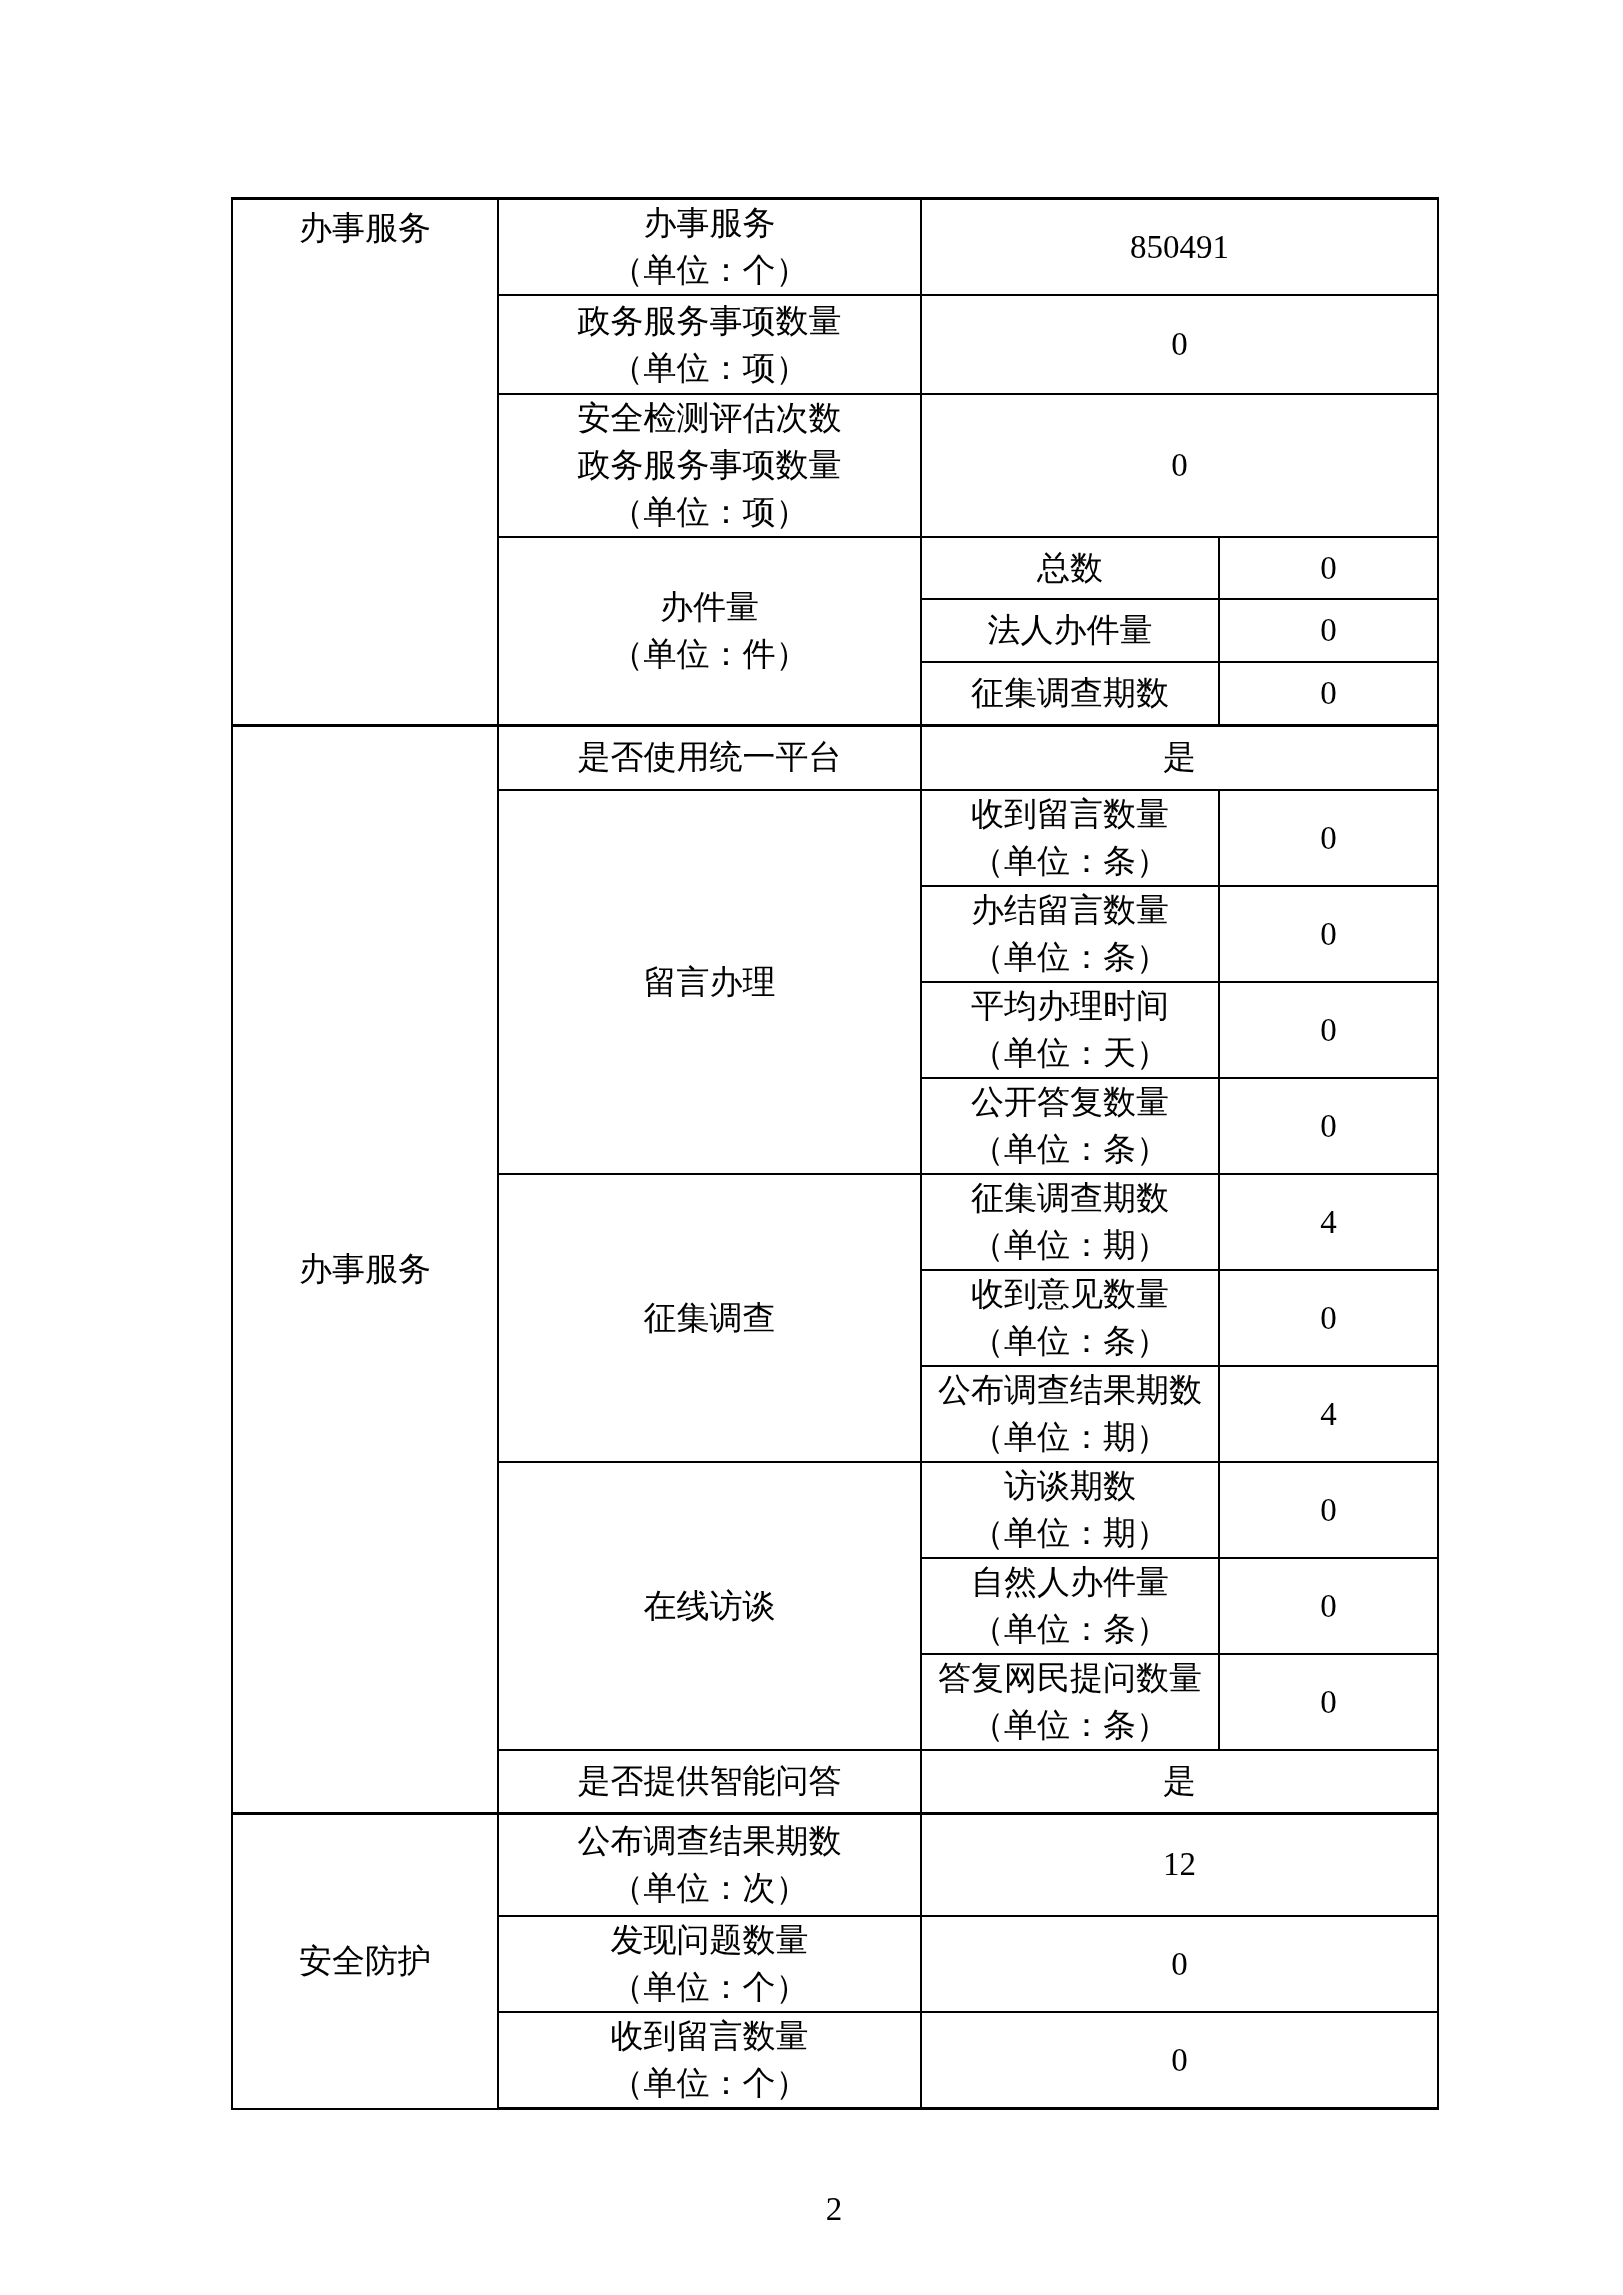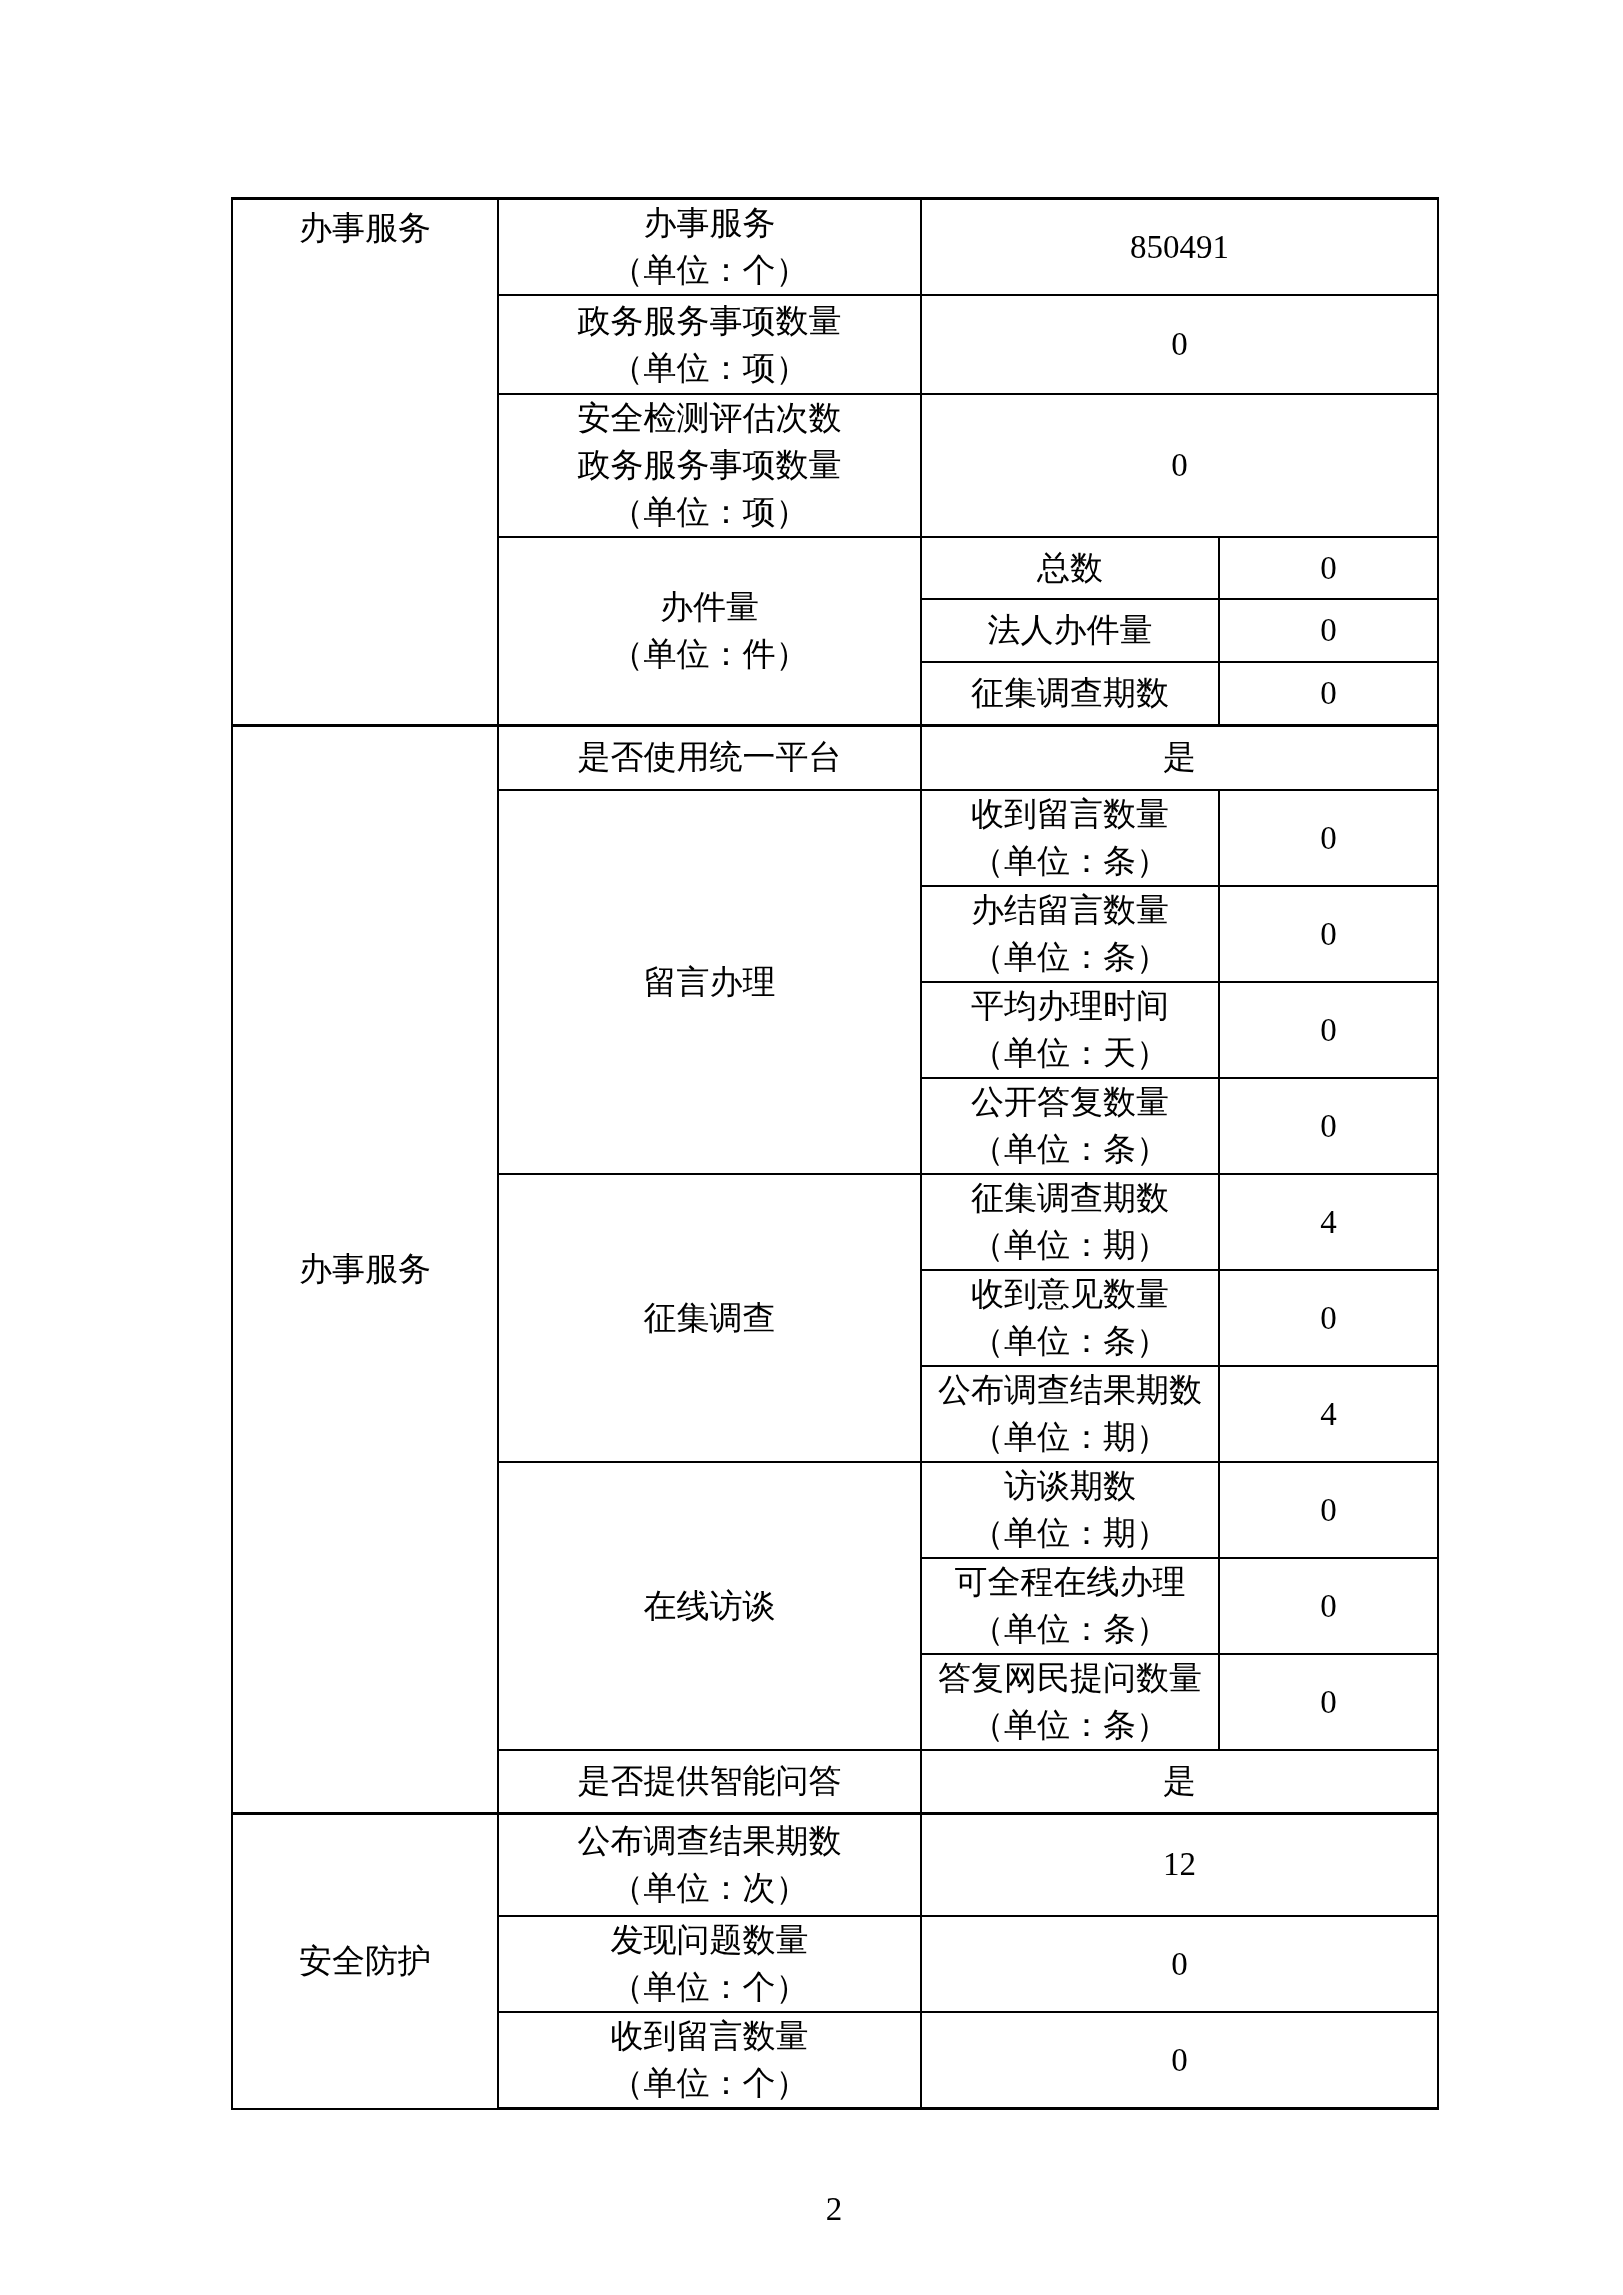--- a/index.html
+++ b/index.html
@@ -177,21 +177,21 @@
       <span class="ln">在线访谈</span>
     </td>
     <td>
       <span class="ln">访谈期数</span>
       <span class="ln">（单位：期）</span>
     </td>
     <td>0</td>
   </tr>
   <tr style="height:95px">
     <td>
-      <span class="ln">可全程在线办理</span>
+      <span class="ln">自然人办件量</span>
       <span class="ln">（单位：条）</span>
     </td>
     <td>0</td>
   </tr>
   <tr style="height:94px">
     <td>
       <span class="ln">答复网民提问数量</span>
       <span class="ln">（单位：条）</span>
     </td>
     <td>0</td>

